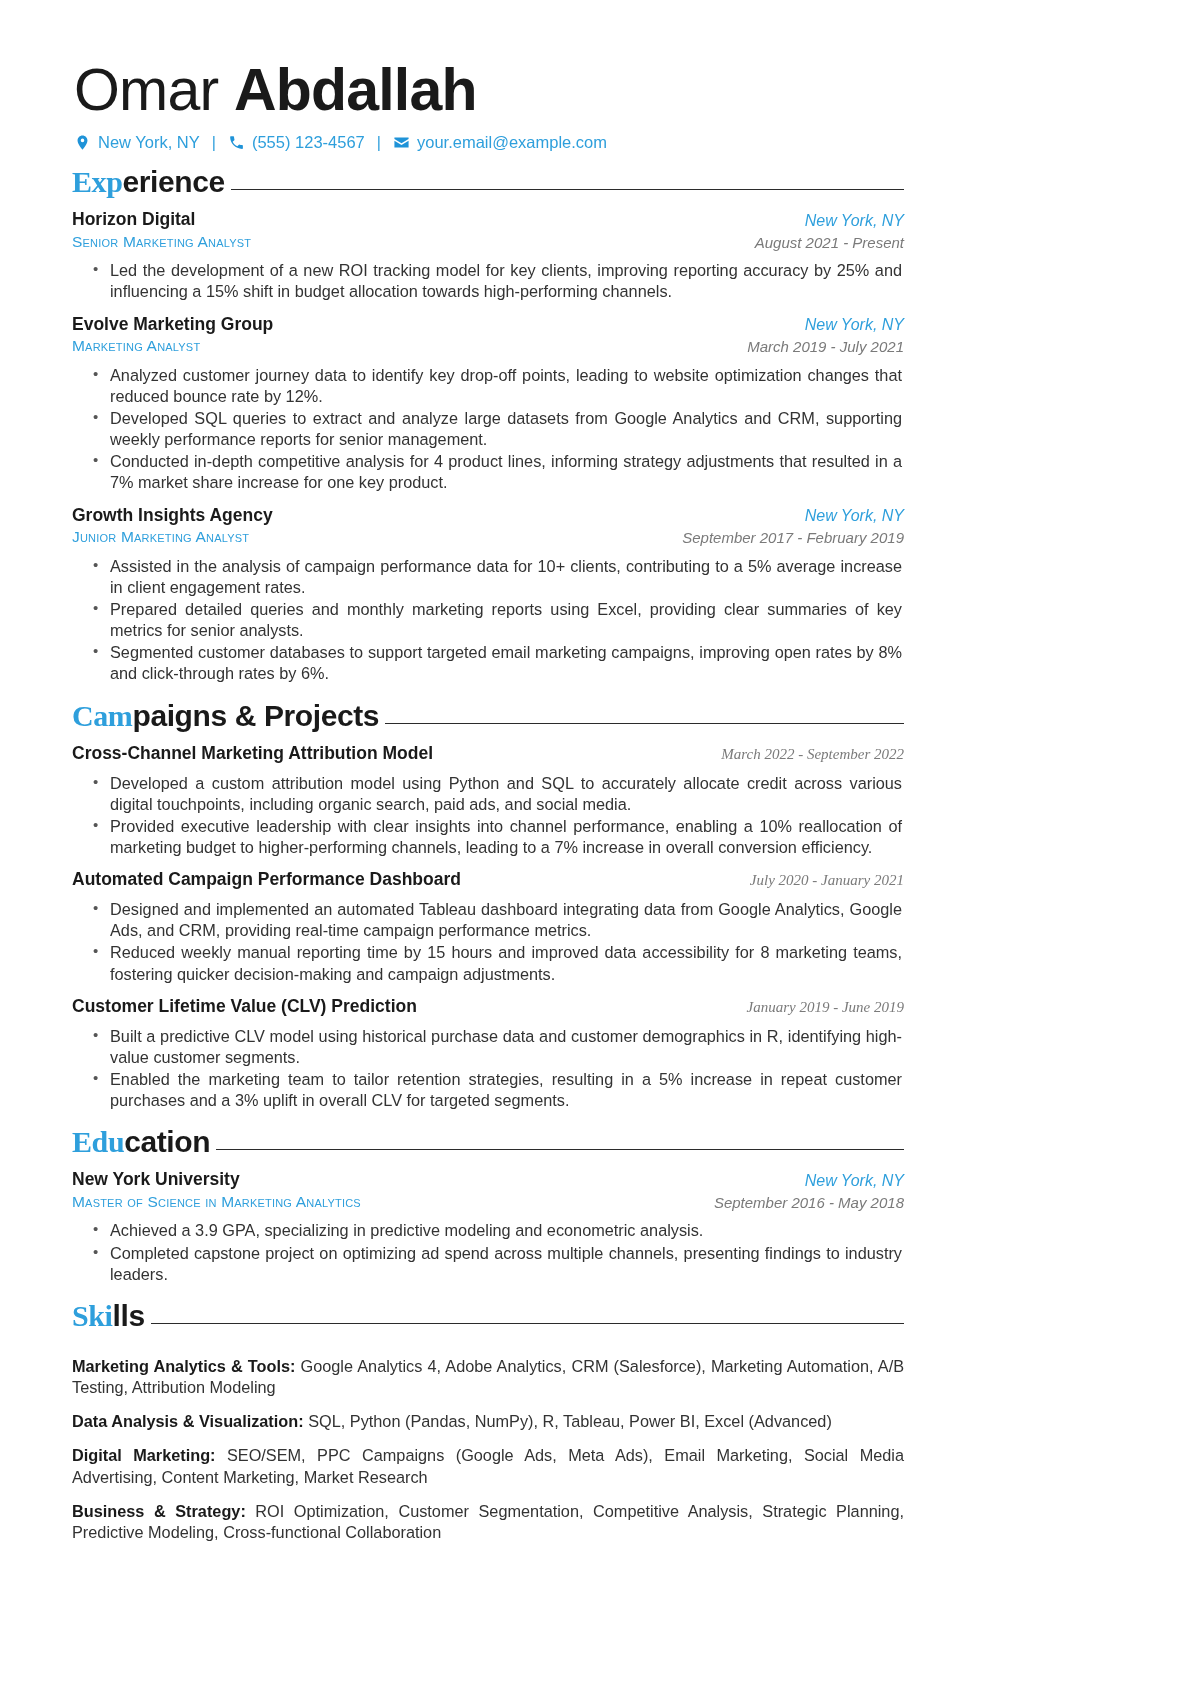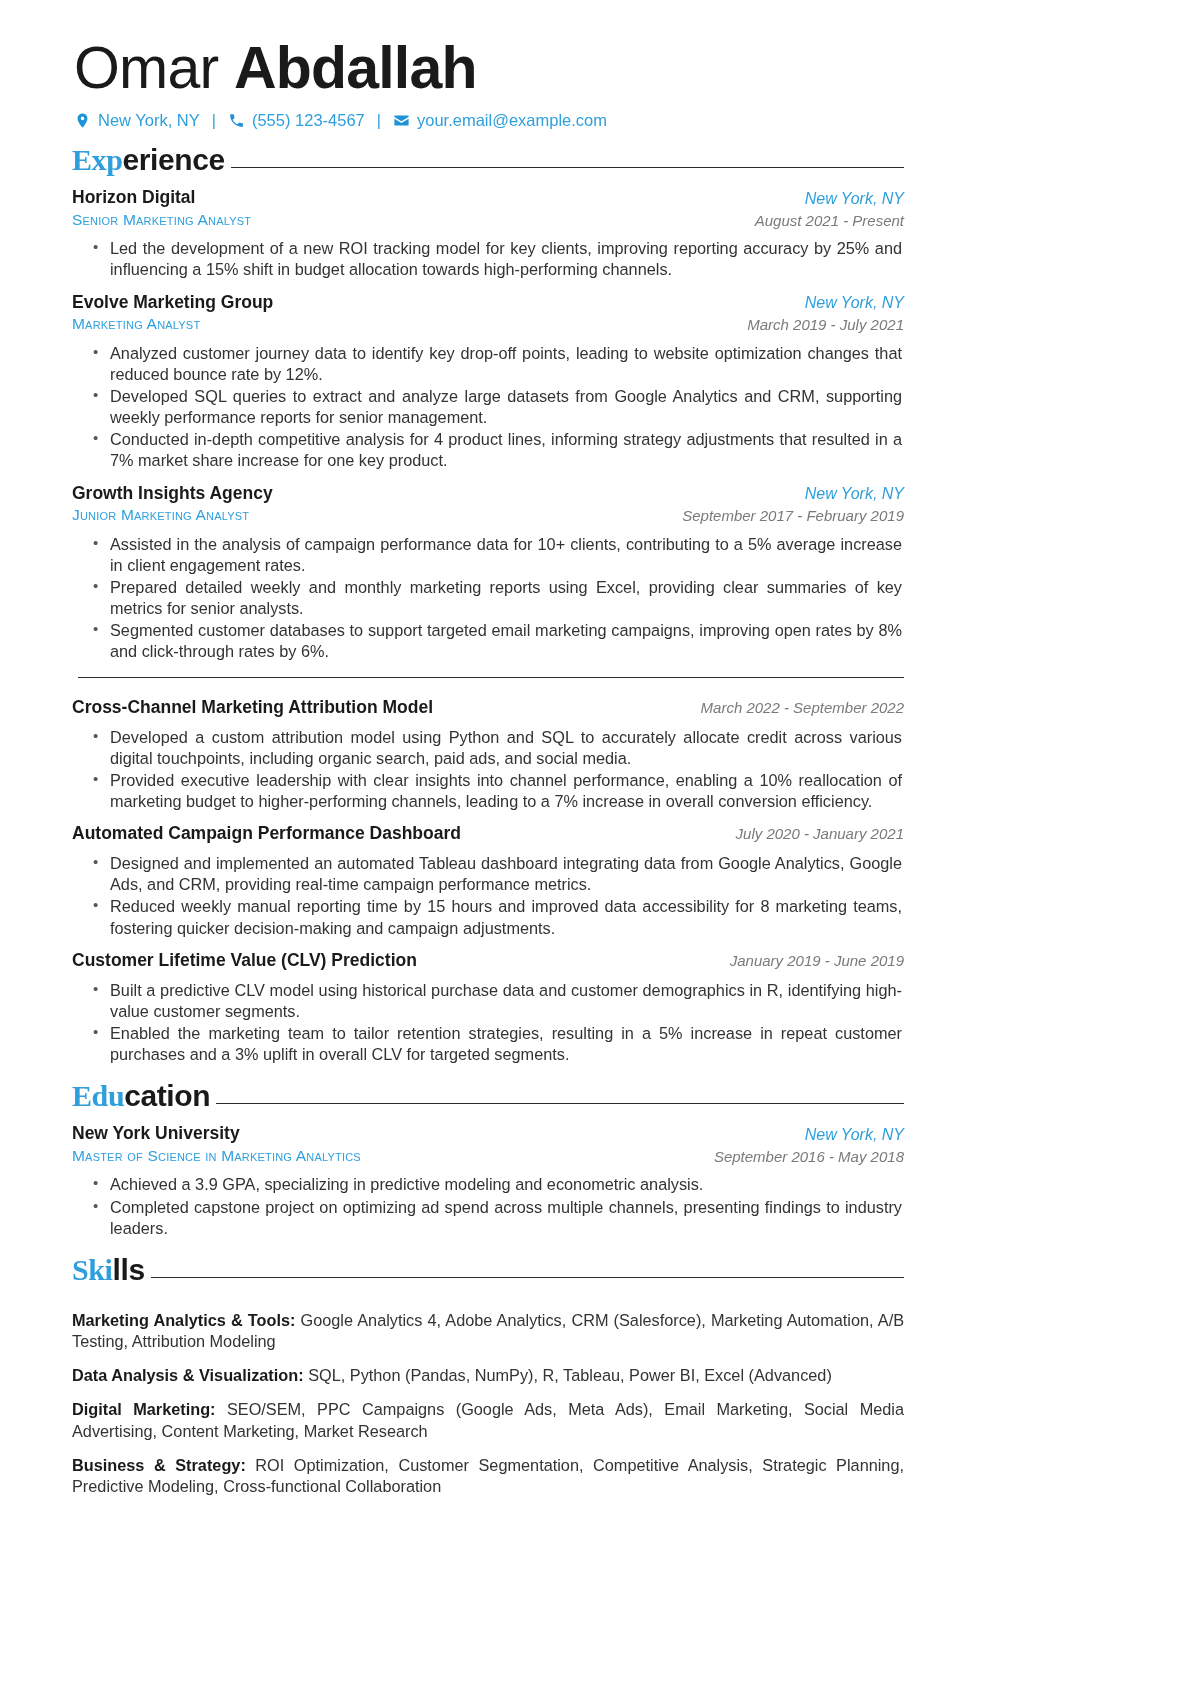--- a/index.html
+++ b/index.html
@@ -11,21 +11,21 @@
   body {
     width: 1190px;
     min-height: 1683px;
     font-family: "Liberation Sans", "DejaVu Sans", sans-serif;
     color: #222222;
     -webkit-font-smoothing: antialiased;
   }
   .page {
     width: 974px;
     min-height: 1683px;
-    padding: 38px 70px 40px 72px;
+    padding: 60px 70px 40px 72px;
     background: #fff;
   }
 
   
   .name {
     font-size: 59px;
     line-height: 1.02;
     letter-spacing: -0.8px;
     color: #1a1a1a;
     font-weight: 400;
@@ -143,20 +143,21 @@
     font-size: 17.5px;
     font-weight: 700;
     color: #1a1a1a;
     line-height: 1.25;
   }
   .proj-date {
     font-size: 15px;
     font-style: italic;
     color: #7a7a7a;
     white-space: nowrap;
+    font-family: Liberation Serif, serif;
   }
 
   ul.bullets {
     margin: 8px 0 0 0;
     padding: 0 0 0 38px;
     list-style: none;
   }
   ul.bullets li {
     position: relative;
     font-size: 16.3px;
@@ -275,28 +276,29 @@
           <div class="org">Growth Insights Agency</div>
           <div class="role">Junior Marketing Analyst</div>
         </div>
         <div class="entry-right">
           <div class="loc">New York, NY</div>
           <div class="date">September 2017 - February 2019</div>
         </div>
       </div>
       <ul class="bullets">
         <li>Assisted in the analysis of campaign performance data for 10+ clients, contributing to a 5% average increase in client engagement rates.</li>
-        <li>Prepared detailed weekly and monthly marketing reports using Excel, providing clear summaries of key metrics for senior analysts.</li>
+        <li>Prepared detailed queries and monthly marketing reports using Excel, providing clear summaries of key metrics for senior analysts.</li>
         <li>Segmented customer databases to support targeted email marketing campaigns, improving open rates by 8% and click-through rates by 6%.</li>
       </ul>
     </div>
   </div>
 
   <div class="section">
     <div class="section-head">
+      <div class="section-title"><span class="hl">Cam</span><span>paigns &amp; Projects</span></div>
       <div class="section-rule"></div>
     </div>
 
     <div class="entry">
       <div class="proj-row">
         <div class="proj-title">Cross-Channel Marketing Attribution Model</div>
         <div class="proj-date">March 2022 - September 2022</div>
       </div>
       <ul class="bullets">
         <li>Developed a custom attribution model using Python and SQL to accurately allocate credit across various digital touchpoints, including organic search, paid ads, and social media.</li>

